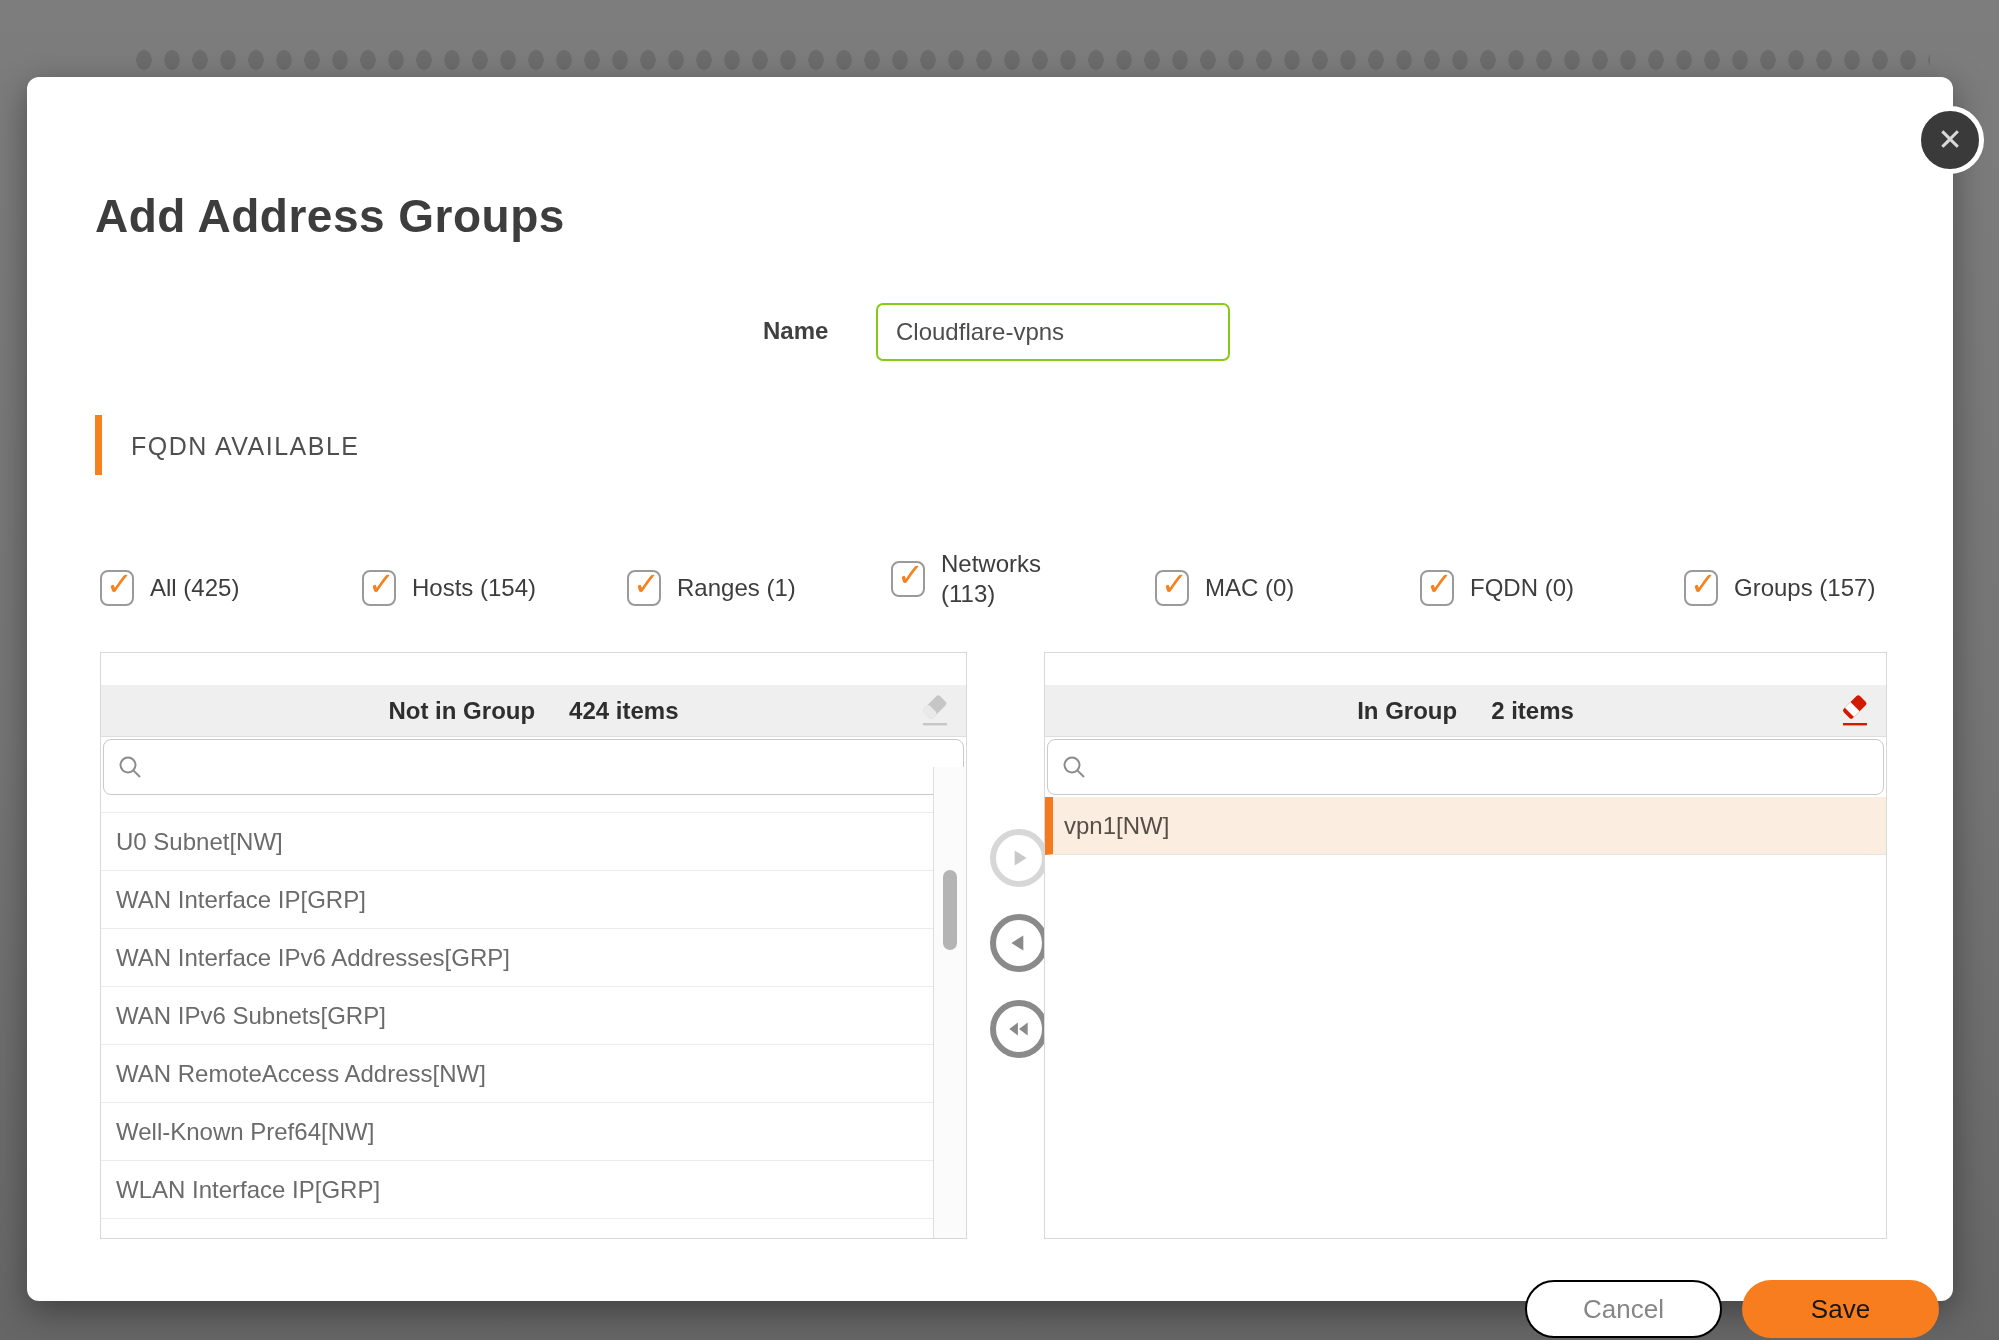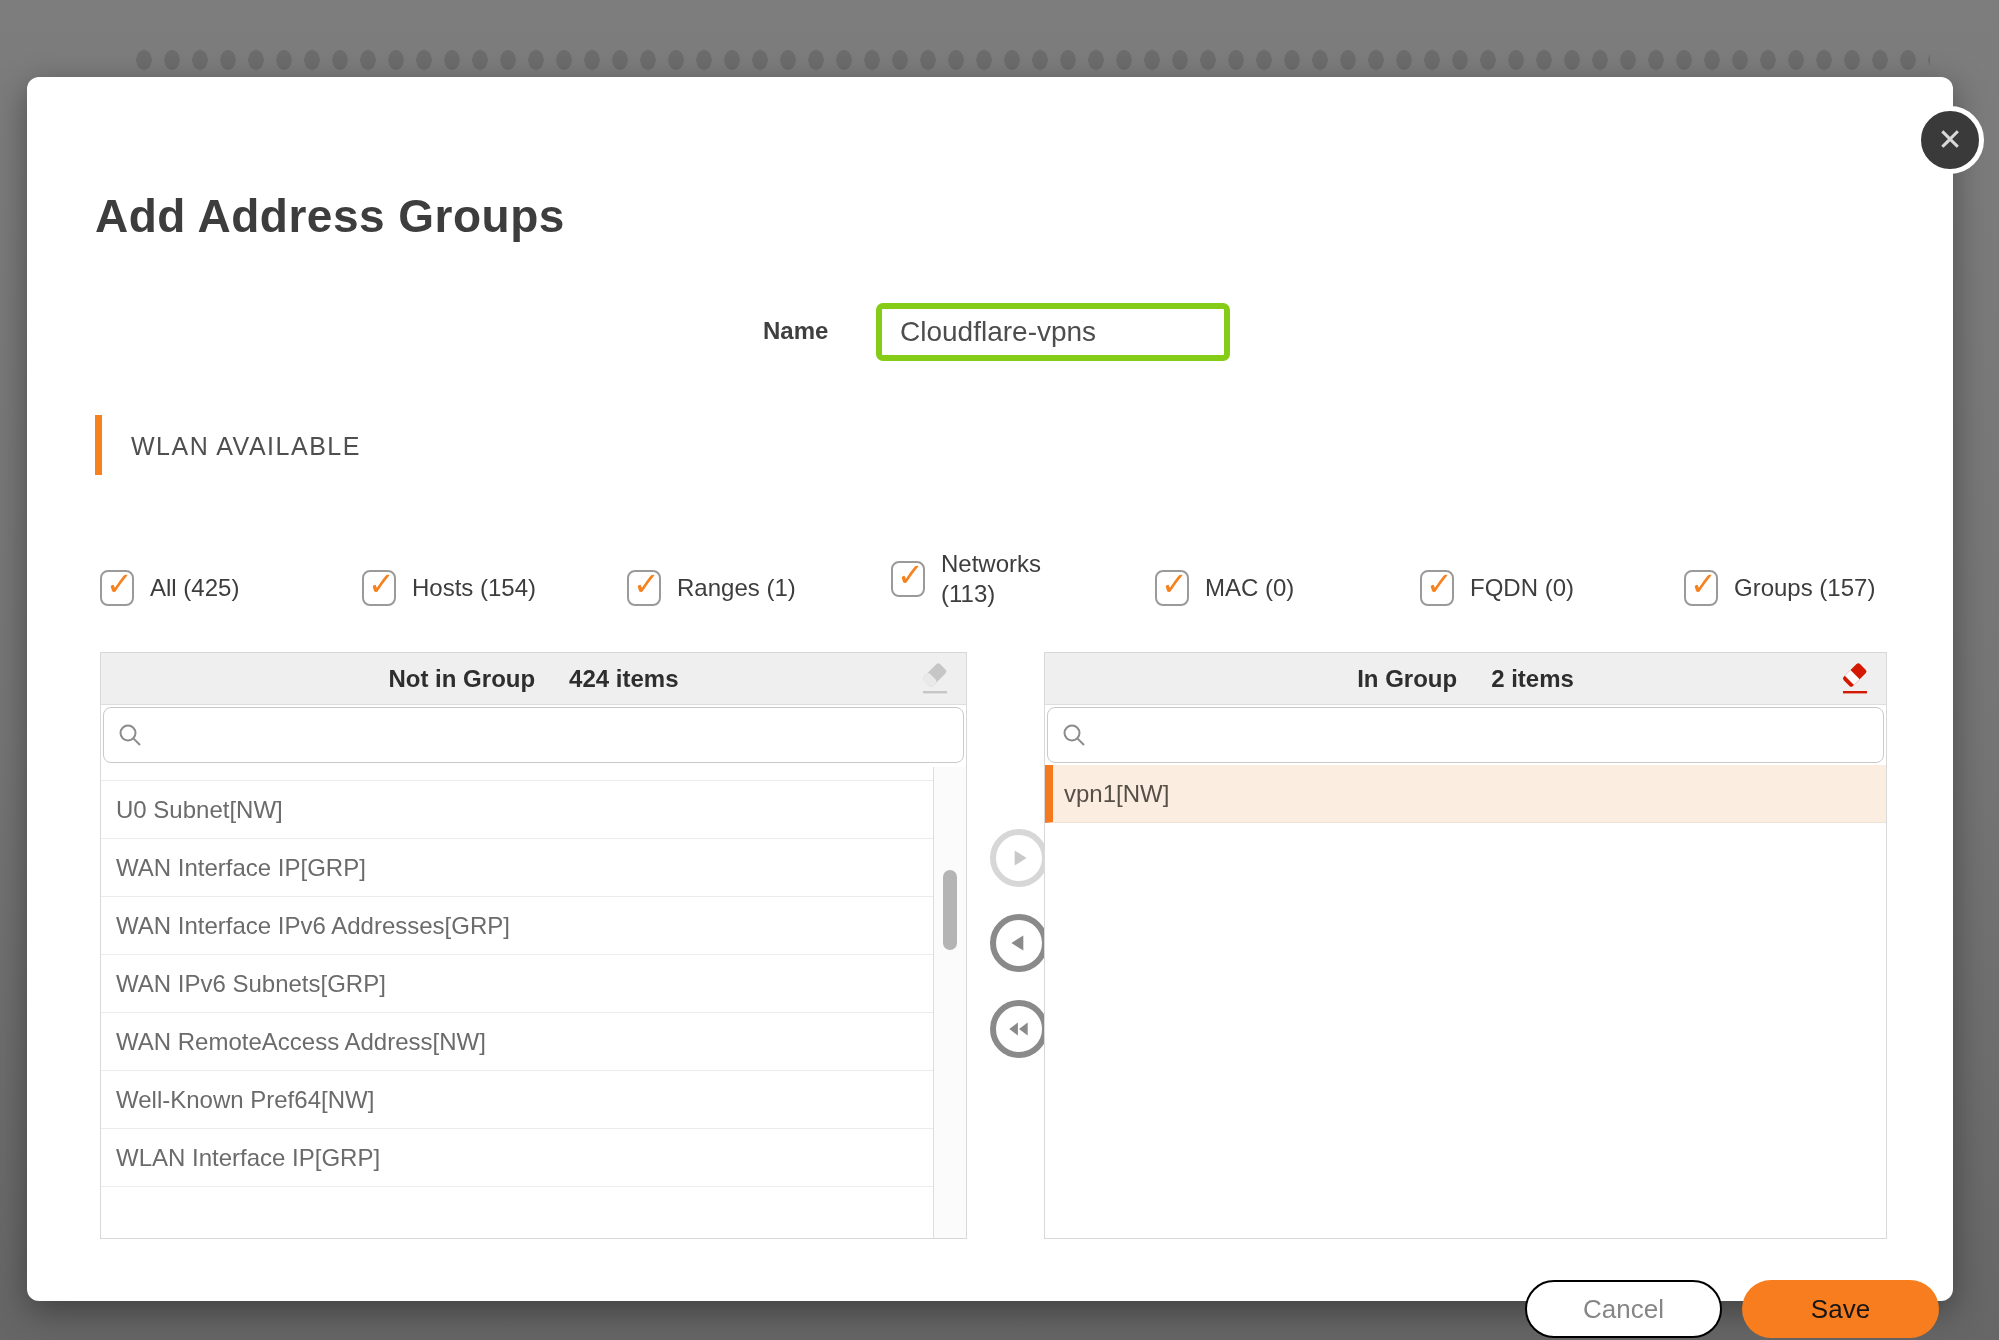--- a/index.html
+++ b/index.html
@@ -35,22 +35,22 @@
     position: absolute; left: 68px; top: 112px;
     font-size: 46px; font-weight: 700; color: #3d3d3d; letter-spacing: .5px;
   }
 
   .name-label {
     position: absolute; left: 736px; top: 240px;
     font-size: 24px; font-weight: 700; color: #3f3f3f;
   }
   .name-input {
     position: absolute; left: 849px; top: 226px; width: 354px; height: 58px;
-    border: 6px solid #84cc16; border-radius: 7px; padding: 0 18px;
-    font-size: 28px; color: #4d4d4d; font-family: "Liberation Sans", sans-serif;
+    border: 2px solid #84cc16; border-radius: 7px; padding: 0 18px;
+    font-size: 24px; color: #4d4d4d; font-family: "Liberation Sans", sans-serif;
     outline: none; background: #fff;
   }
 
   .section-bar {
     position: absolute; left: 68px; top: 338px; width: 7px; height: 60px;
     background: #f6821f;
   }
   .section-label {
     position: absolute; left: 104px; top: 355px;
     font-size: 25px; color: #4f4f4f; letter-spacing: 1.5px;
@@ -80,21 +80,21 @@
   
   .panel {
     position: absolute; top: 575px; height: 587px; background: #fff;
     border: 1px solid #d8d8d8; overflow: hidden;
   }
   .panel--left { left: 73px; width: 867px; }
   .panel--right { left: 1017px; width: 843px; }
 
   .panel-header {
     position: relative; height: 52px; background: #efefef; border-bottom: 1px solid #dedede;
-    display: flex; align-items: center; justify-content: center; gap: 34px;
+    display: flex; align-items: center; justify-content: center; gap: 34px; margin-top: 32px;
   }
   .panel-title, .panel-count { font-size: 24px; font-weight: 700; color: #2e2e2e; }
   .eraser-btn {
     position: absolute; right: 14px; top: 9px; width: 34px; height: 34px;
     background: none; border: none; cursor: pointer; padding: 0;
   }
 
   .search-wrap {
     position: relative; margin: 2px; height: 56px;
     border: 1px solid #c9c9c9; border-radius: 8px; background: #fff;
@@ -159,21 +159,21 @@
 <div class="bumps"></div>
 
 <div class="modal">
 
   <h1 class="title">Add Address Groups</h1>
 
   <label class="name-label">Name</label>
   <input class="name-input" type="text" value="Cloudflare-vpns" style="">
 
   <div class="section-bar"></div>
-  <div class="section-label">WLAN AVAILABLE</div>
+  <div class="section-label">FQDN AVAILABLE</div>
 
   <div class="filters">
 
       <div class="filter-item">
         <span class="cb checked">
           <span class="cb-check">✓</span>
         </span>
         <span class="filter-label">All (425)</span>
       </div>
 

